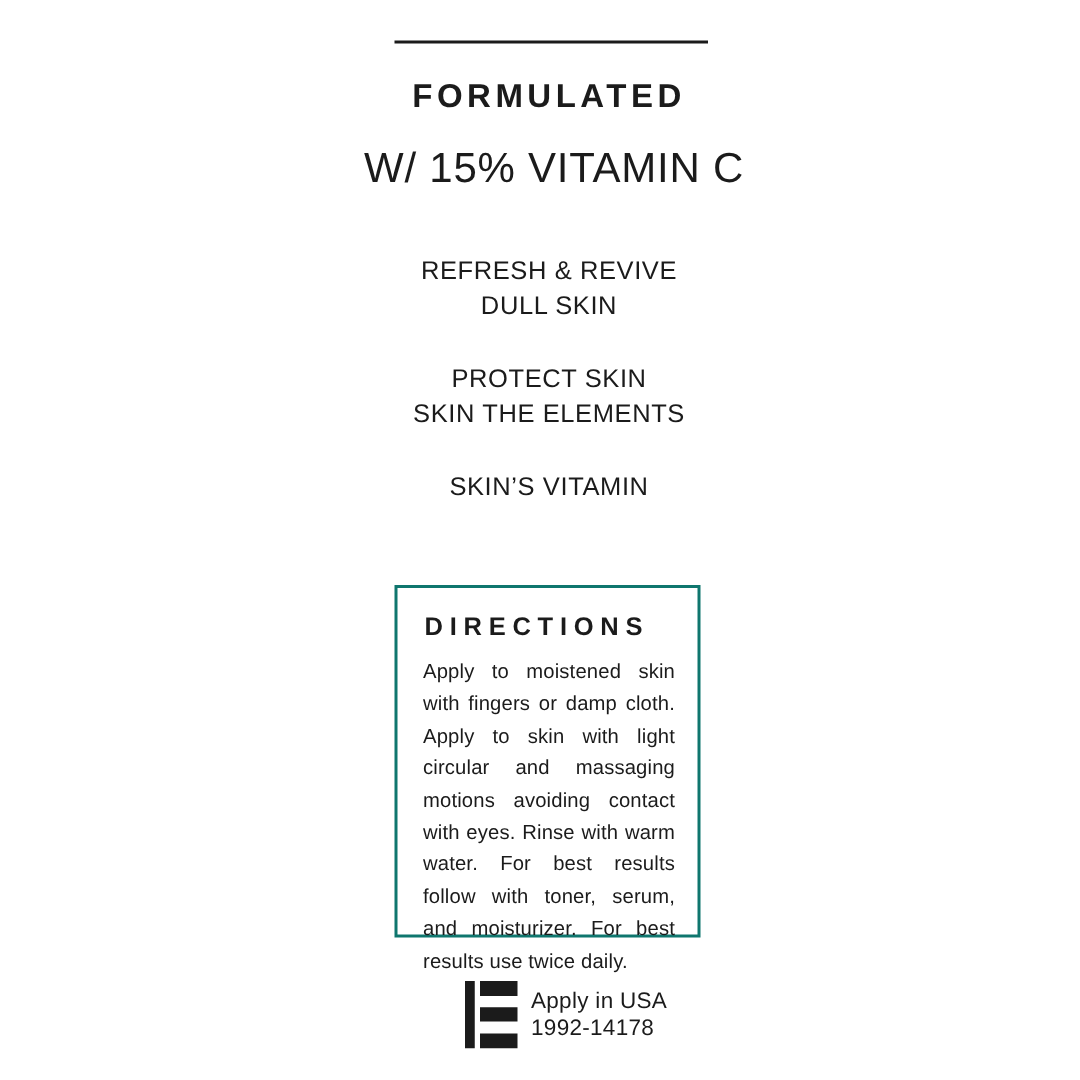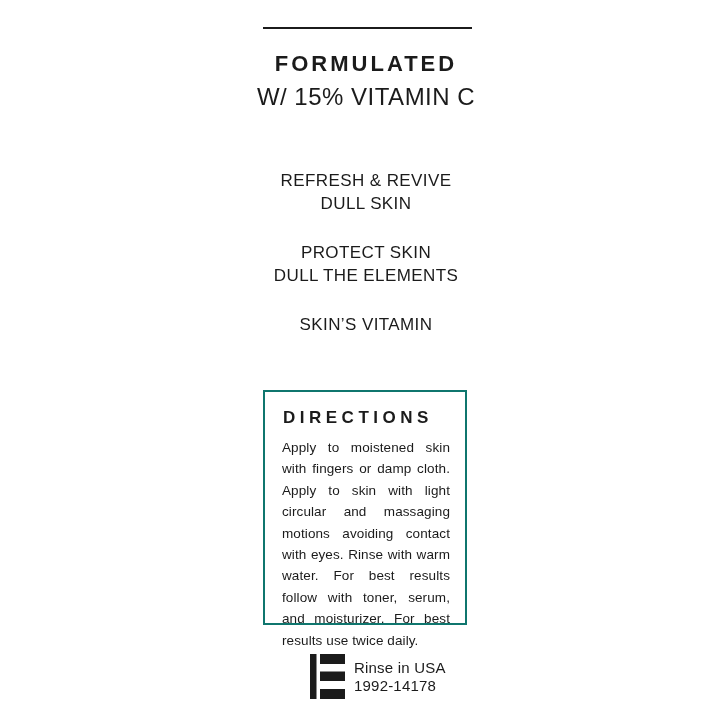--- a/index.html
+++ b/index.html
@@ -28,25 +28,26 @@
     text-align: center;
   }
   .title {
     top: 51px;
     font-size: 22px;
     font-weight: bold;
     letter-spacing: 3px;
     white-space: nowrap;
   }
   .subtitle {
-    top: 83px;
-    font-size: 24px;
+    top: 96px;
+    font-size: 28px;
     font-weight: normal;
     letter-spacing: 0.5px;
     white-space: nowrap;
+    text-align: right;
   }
   .claim {
     font-size: 17px;
     line-height: 23px;
     letter-spacing: 0.4px;
   }
   .claim-1 { top: 169px; }
   .claim-2 { top: 241px; }
   .claim-3 { top: 313px; }
   .directions-box {
@@ -97,38 +98,38 @@
 
   <div class="col-center subtitle">W/ 15% VITAMIN C</div>
 
   <div class="col-center claim claim-1">
     <div>REFRESH &amp; REVIVE</div>
     <div>DULL SKIN</div>
   </div>
 
   <div class="col-center claim claim-2">
     <div>PROTECT SKIN</div>
-    <div>DULL THE ELEMENTS</div>
+    <div>SKIN THE ELEMENTS</div>
   </div>
 
   <div class="col-center claim claim-3">
     <div>SKIN’S VITAMIN</div>
   </div>
 
   <div class="directions-box">
     <div class="directions-heading">DIRECTIONS</div>
     <p class="directions-body">Apply to moistened skin with fingers or damp cloth. Apply to skin with light circular and massaging motions avoiding contact with eyes. Rinse with warm water. For best results follow with toner, serum, and moisturizer. For best results use twice daily.</p>
   </div>
 
   <div class="footer">
     <svg class="brand-logo" width="36" height="45" viewBox="0 0 36 45" xmlns="http://www.w3.org/2000/svg" aria-hidden="true">
       <rect x="0" y="0" width="6.5" height="45" fill="#1b1b1b"></rect>
       <rect x="10" y="0" width="25" height="10" fill="#1b1b1b"></rect>
       <rect x="10" y="17.5" width="25" height="9.5" fill="#1b1b1b"></rect>
       <rect x="10" y="35" width="25" height="10" fill="#1b1b1b"></rect>
     </svg>
     <div class="footer-text">
-      <div>Rinse in USA</div>
+      <div>Apply in USA</div>
       <div>1992-14178</div>
     </div>
   </div>
 
 </div>
 
 </body></html>

